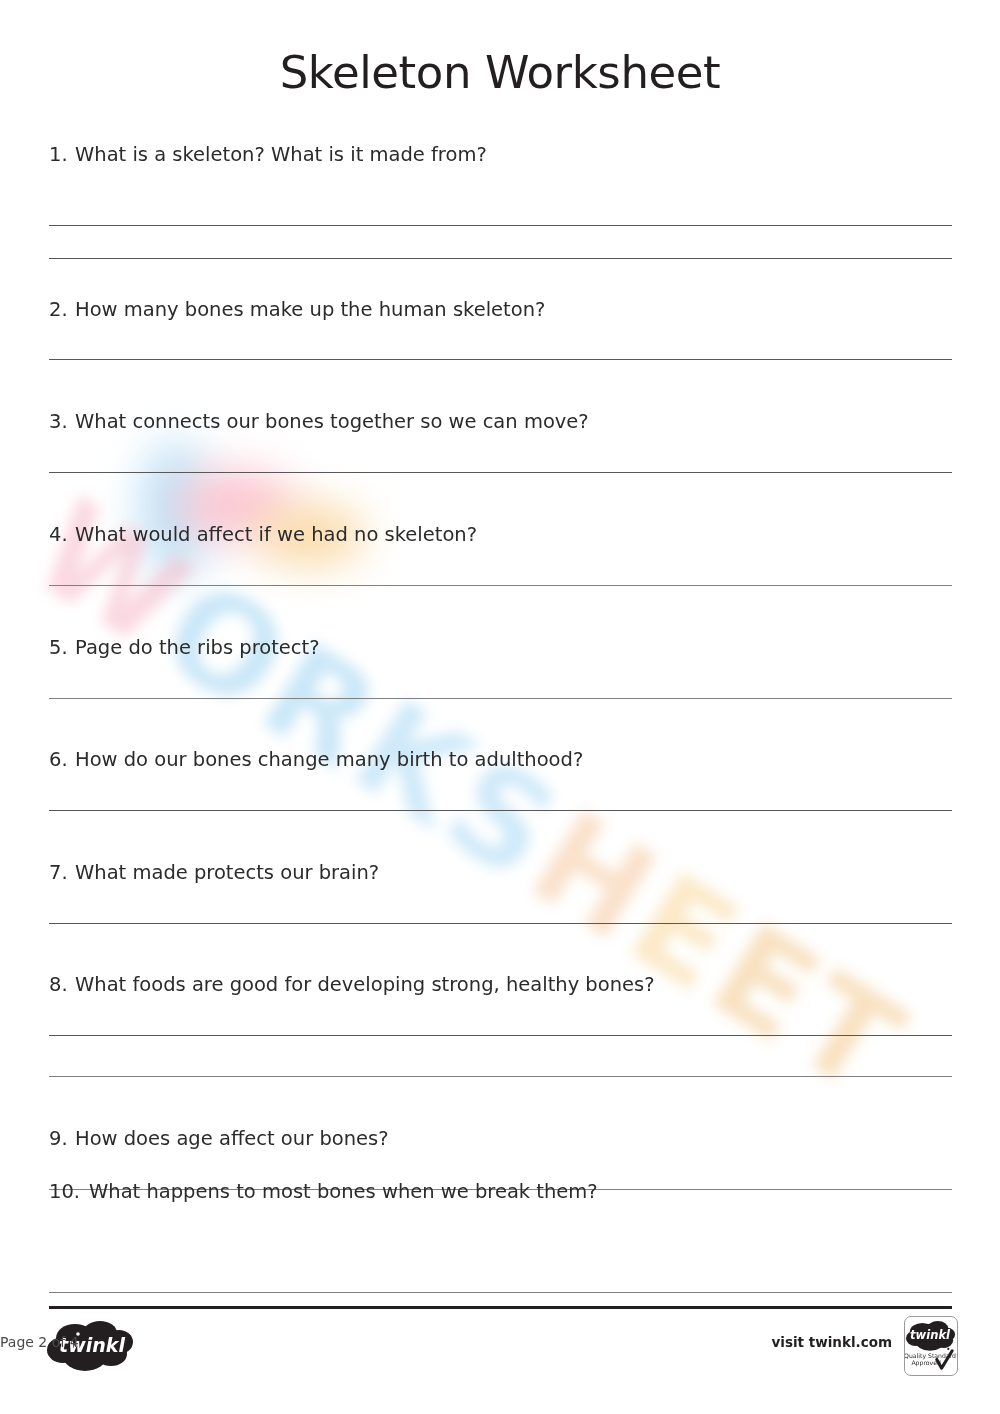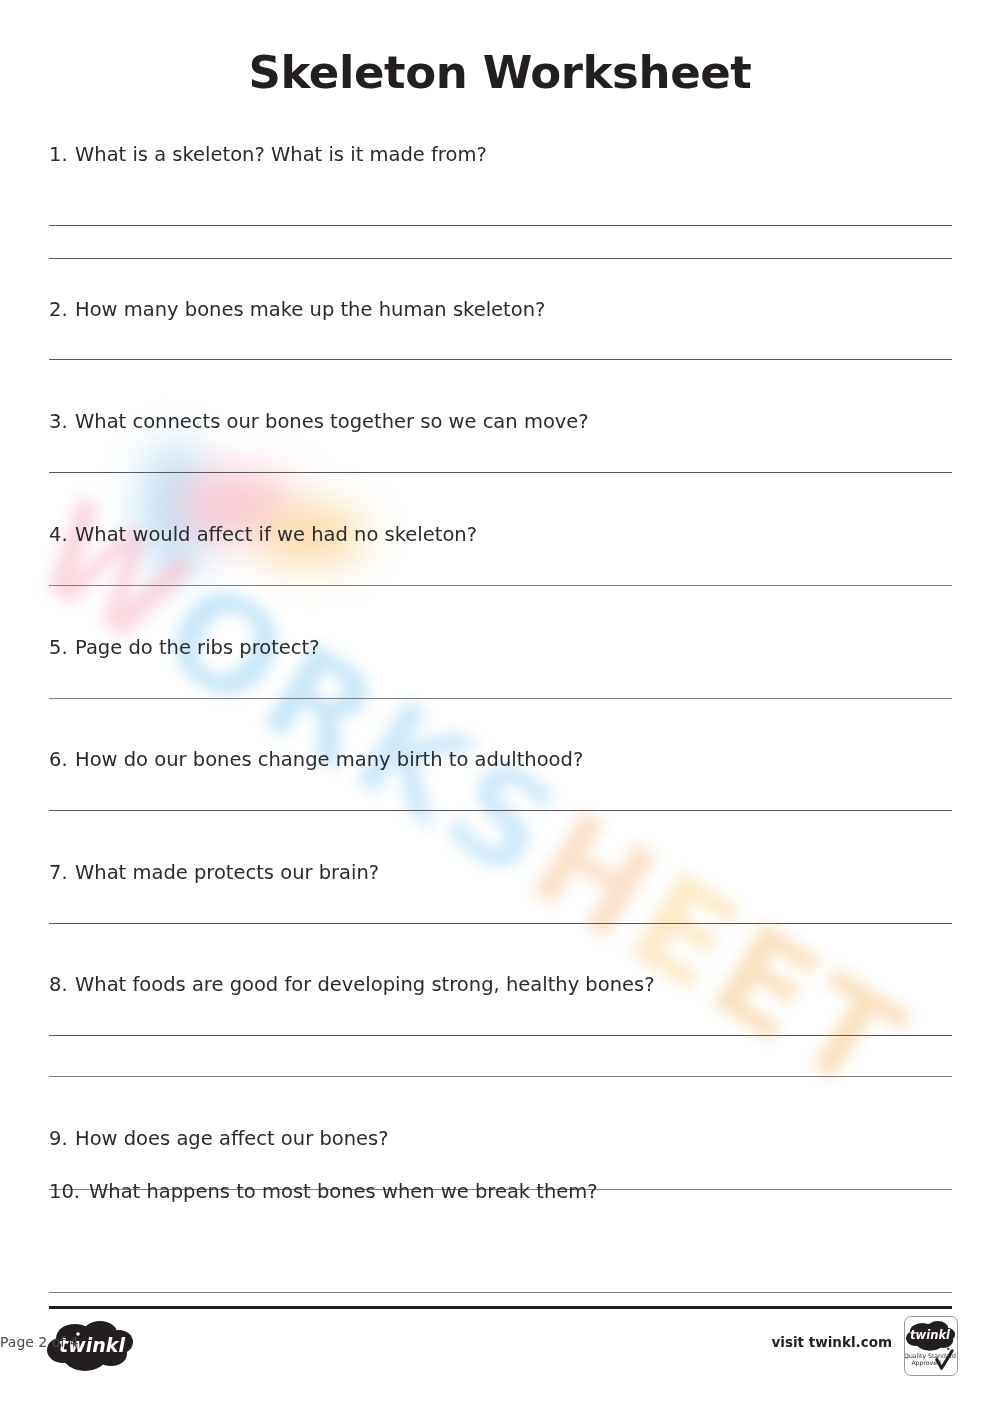--- a/index.html
+++ b/index.html
@@ -59,21 +59,21 @@
   }
 
   
   .title {
     position: absolute;
     left: 0;
     top: 46px;
     width: 1000px;
     text-align: center;
     font-family: "DejaVu Sans", sans-serif;
-    font-weight: bold;
+    font-weight: normal;
     font-size: 45px;
     letter-spacing: -0.4px;
     color: #231f20;
     z-index: 3;
   }
 
   
   .content {
     position: absolute;
     left: 0;

